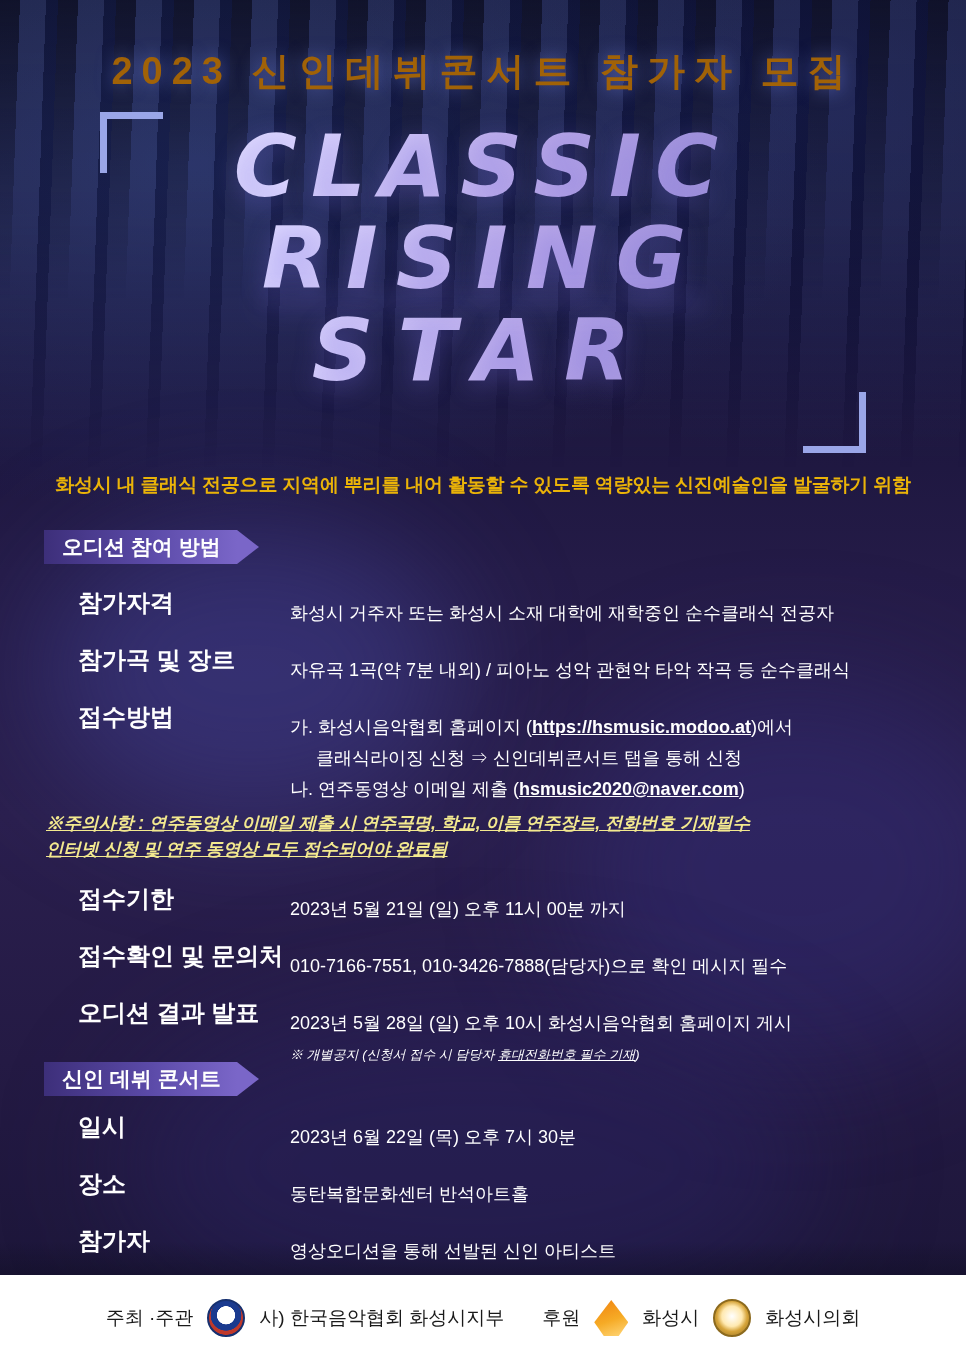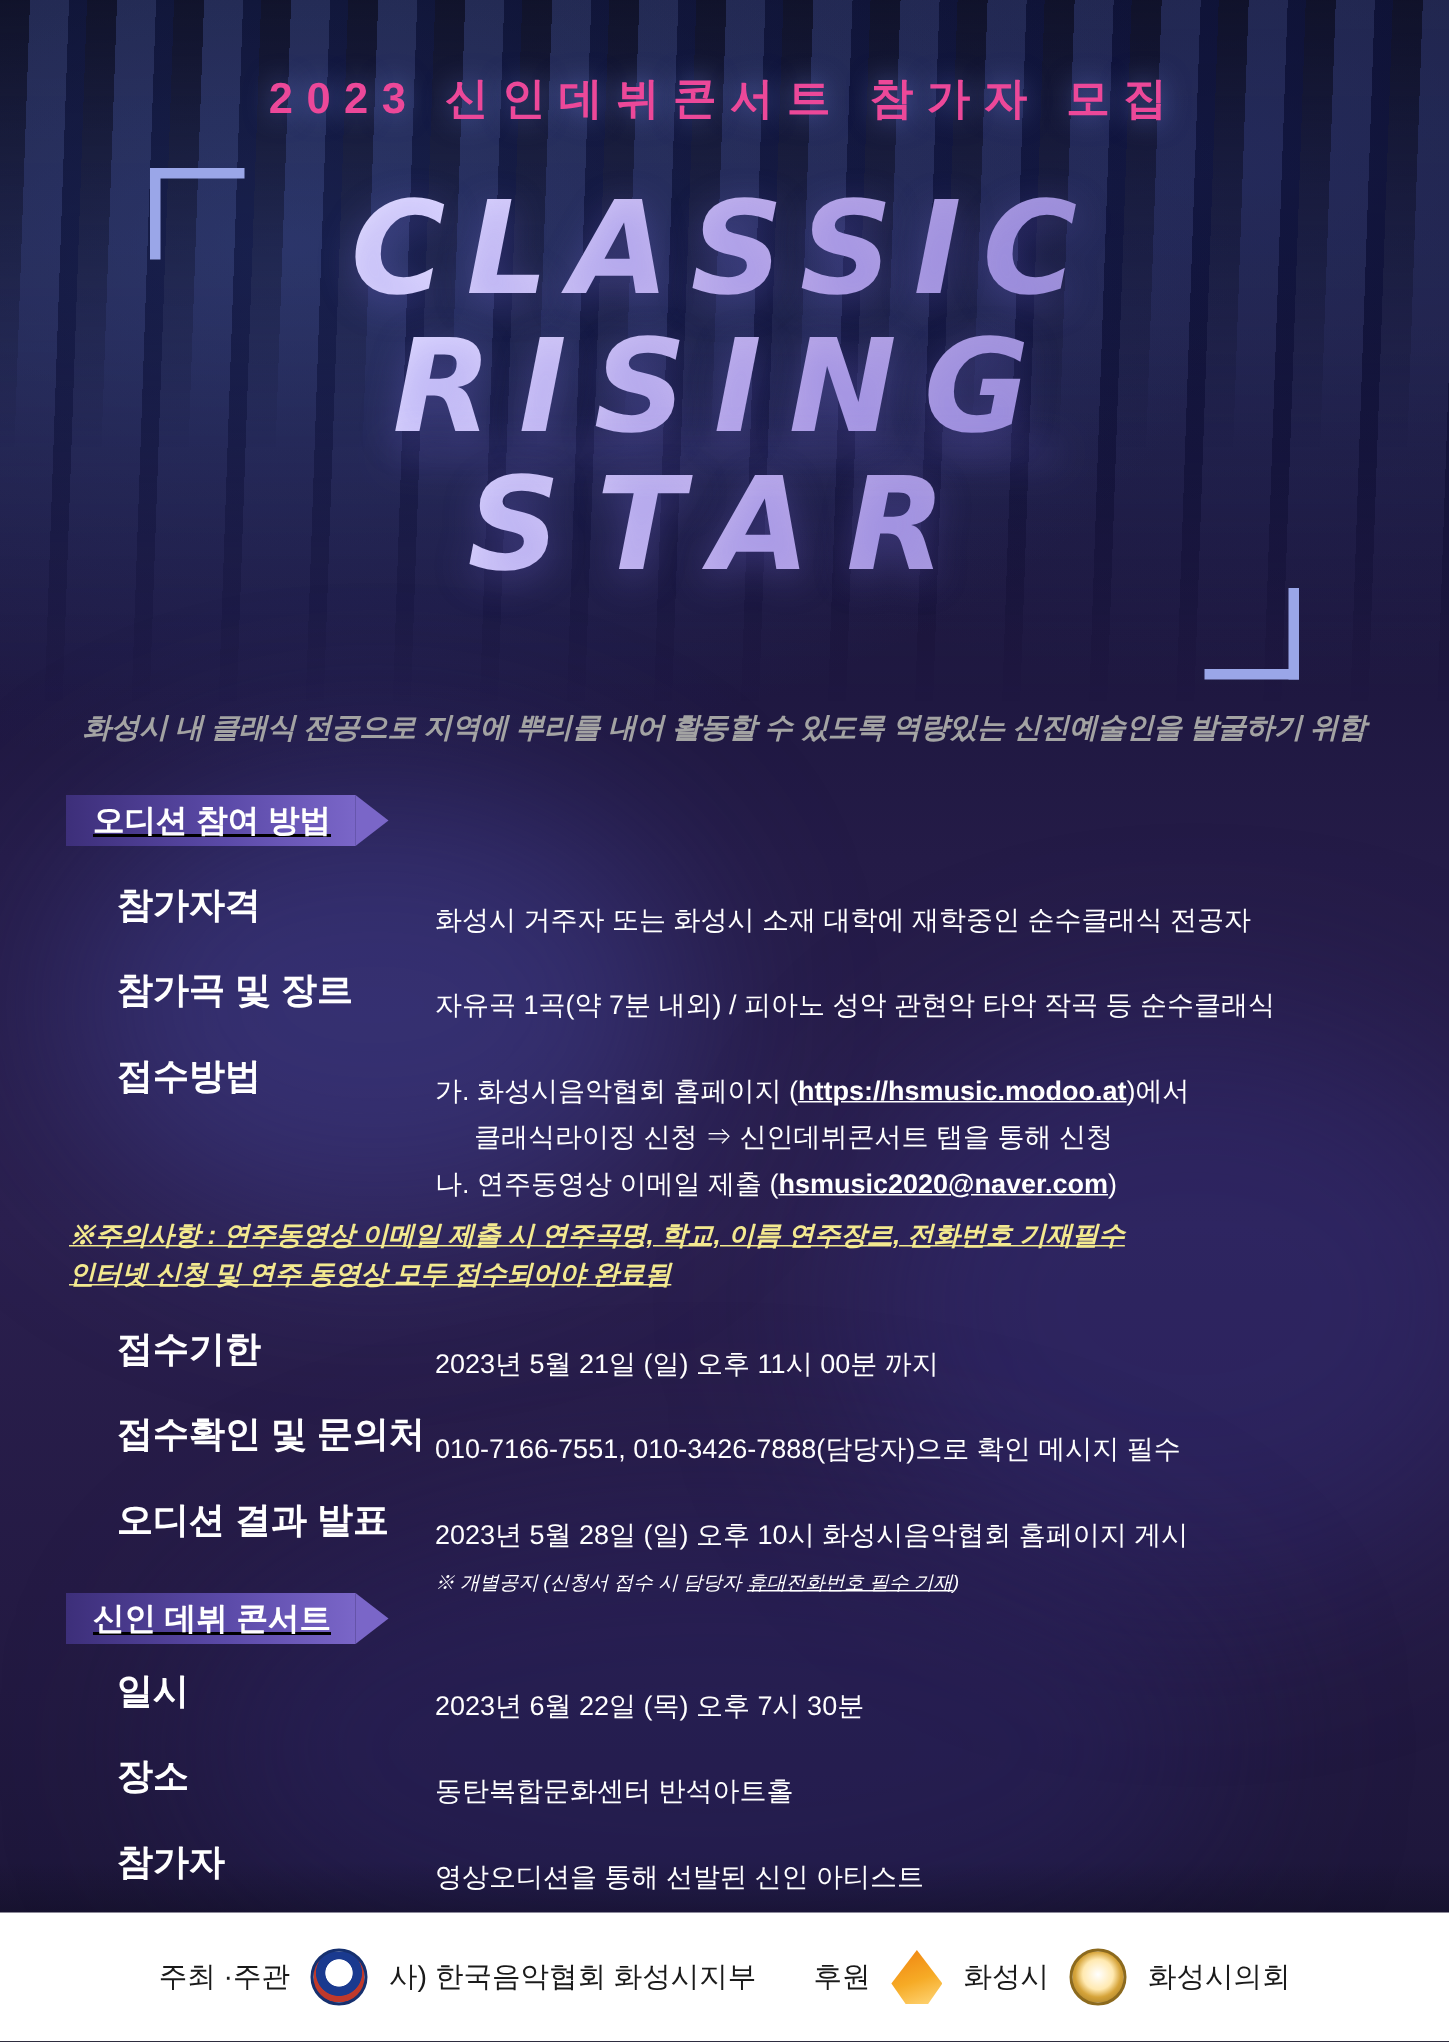--- a/index.html
+++ b/index.html
@@ -68,22 +68,22 @@
     height: 120px;
     background: linear-gradient(180deg, rgba(18,16,40,0) 0%, rgba(14,12,32,0.9) 60%, #0e0c20 100%);
   }
 
   
   .kicker {
     position: absolute;
     top: 46px;
     left: 0; right: 0;
     text-align: center;
-    color: #ec4899;
-    font-size: 29px;
+    color: #a16207;
+    font-size: 38px;
     font-weight: bold;
     letter-spacing: 9px;
     text-shadow: 0 0 18px rgba(130,150,255,0.55);
   }
   .bracket-tl {
     position: absolute;
     left: 100px;
     top: 112px;
     width: 56px;
     height: 54px;
@@ -119,34 +119,32 @@
     text-shadow: 0 6px 24px rgba(120,110,220,0.35);
   }
   .title-line.l2 { letter-spacing: 18px; text-decoration: underline; }
   .title-line.l3 { letter-spacing: 24px; }
 
   .tagline {
     position: absolute;
     left: 0; right: 0;
     top: 472px;
     text-align: center;
-    color: #a3a3a3;
-    font-weight: bold;
-    font-style: italic;
+    color: #eab308;
+    font-weight: bold;
     font-size: 19px;
     letter-spacing: -0.2px;
   }
 
   
   .ribbon {
     position: absolute;
     height: 34px;
     display: flex;
     align-items: center;
-    text-decoration: underline;
   }
   .ribbon .body {
     height: 34px;
     padding: 0 16px 0 18px;
     display: flex;
     align-items: center;
     background: linear-gradient(90deg, #3d2f7a 0%, #5b4aa8 55%, #7a66c8 100%);
     color: #ffffff;
     font-size: 21px;
     font-weight: bold;

